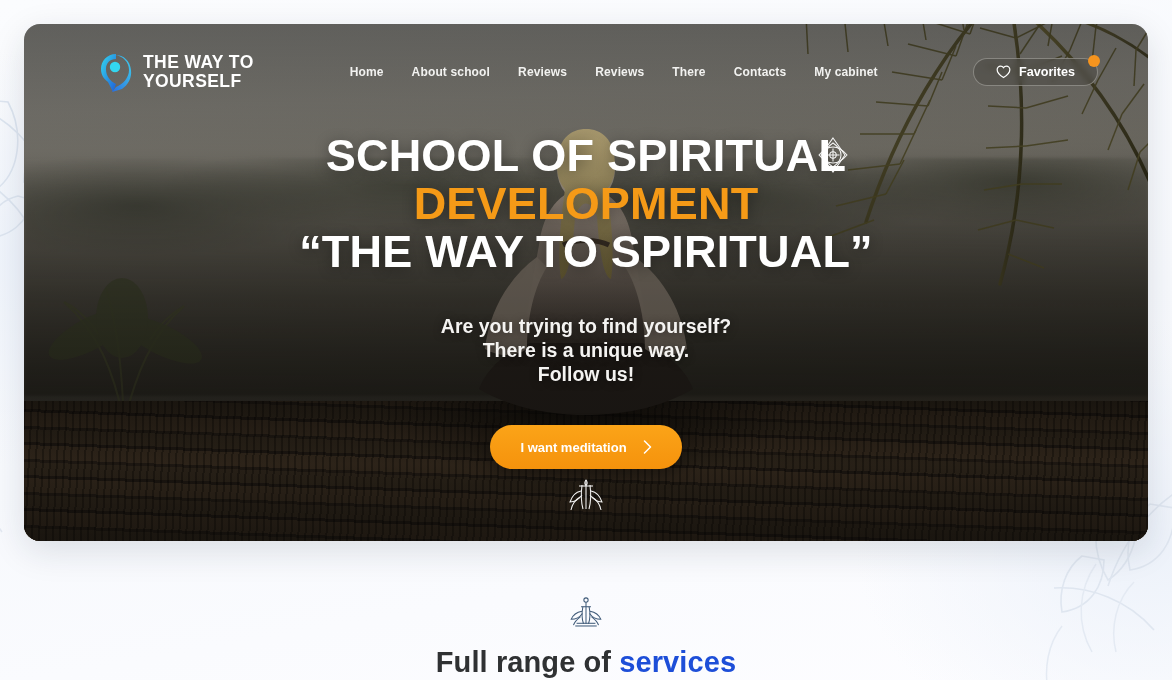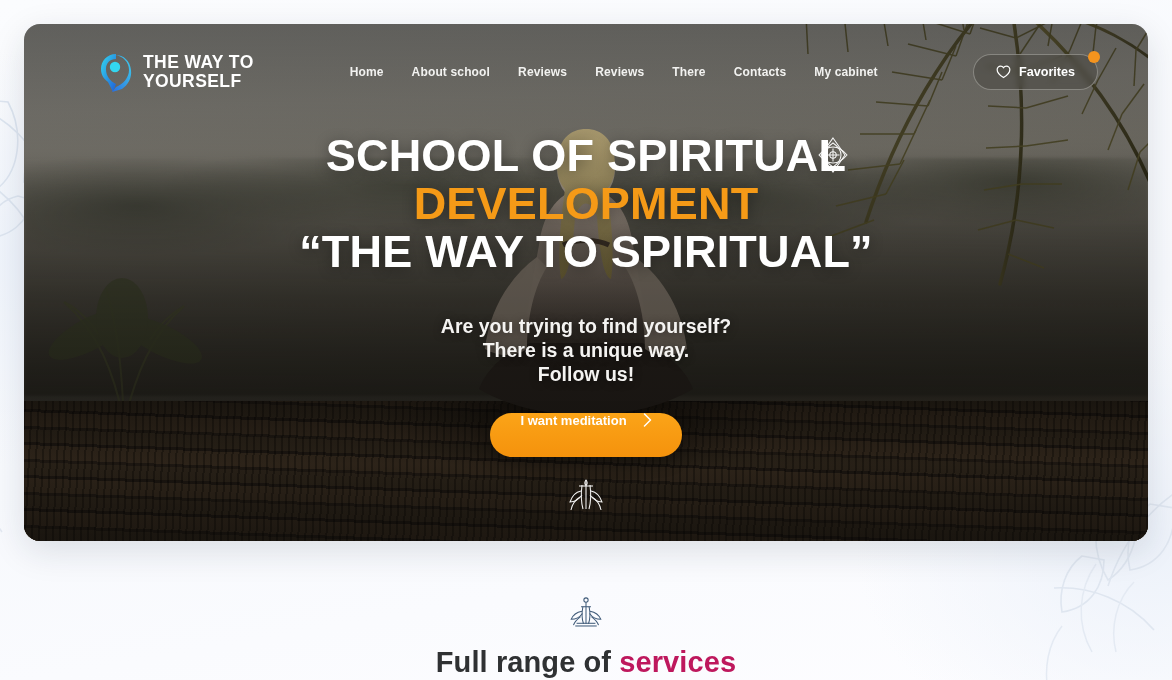--- a/index.html
+++ b/index.html
@@ -160,21 +160,21 @@
     text-decoration: none;
     white-space: nowrap;
     letter-spacing: .15px;
   }
 
   .fav-wrap { margin-left: auto; position: relative; }
   .fav-btn {
     display: flex;
     align-items: center;
     gap: 8px;
-    height: 36px;
+    height: 28px;
     padding: 0 22px;
     border-radius: 20px;
     background: rgba(72,70,66,.52);
     border: 1px solid rgba(205,205,200,.42);
     color: #ffffff;
     font-size: 12.6px;
     font-weight: 600;
     cursor: pointer;
     backdrop-filter: blur(3px);
   }
@@ -220,23 +220,23 @@
     margin-top: 39px;
     text-align: center;
     color: #f4f3f1;
     font-size: 19.5px;
     font-weight: 600;
     line-height: 1.23;
     text-shadow: 0 1px 10px rgba(0,0,0,.45);
   }
 
   .cta {
-    margin-top: 26px;
+    margin-top: 38px;
     display: inline-flex;
-    align-items: flex-start;
+    align-items: center;
     justify-content: center;
     gap: 16px;
     height: 44px;
     padding: 0 30px;
     border: none;
     border-radius: 22px;
     background: linear-gradient(180deg, #fba418 0%, #f5920c 100%);
     color: #ffffff;
     font-size: 13px;
     font-weight: 700;
@@ -265,21 +265,21 @@
     display: block;
     margin: 40px auto 0;
   }
   .services-title {
     margin-top: 16px;
     font-size: 29px;
     font-weight: 700;
     color: #2f3133;
     letter-spacing: .1px;
   }
-  .services-title .accent { color: #be185d; }
+  .services-title .accent { color: #1d4ed8; }
 </style>
 </head>
 <body>
 
 <div class="page-bg"></div>
 
 <svg class="leaf-deco leaf-left-top" viewBox="0 0 150 180">
   <g fill="none" stroke="#dde5f0" stroke-width="1.6">
     <path d="M8 12 C48 22 78 52 92 96"></path>
     <path d="M30 8 C18 36 20 70 40 96 C62 78 66 40 50 10 Z"></path>

